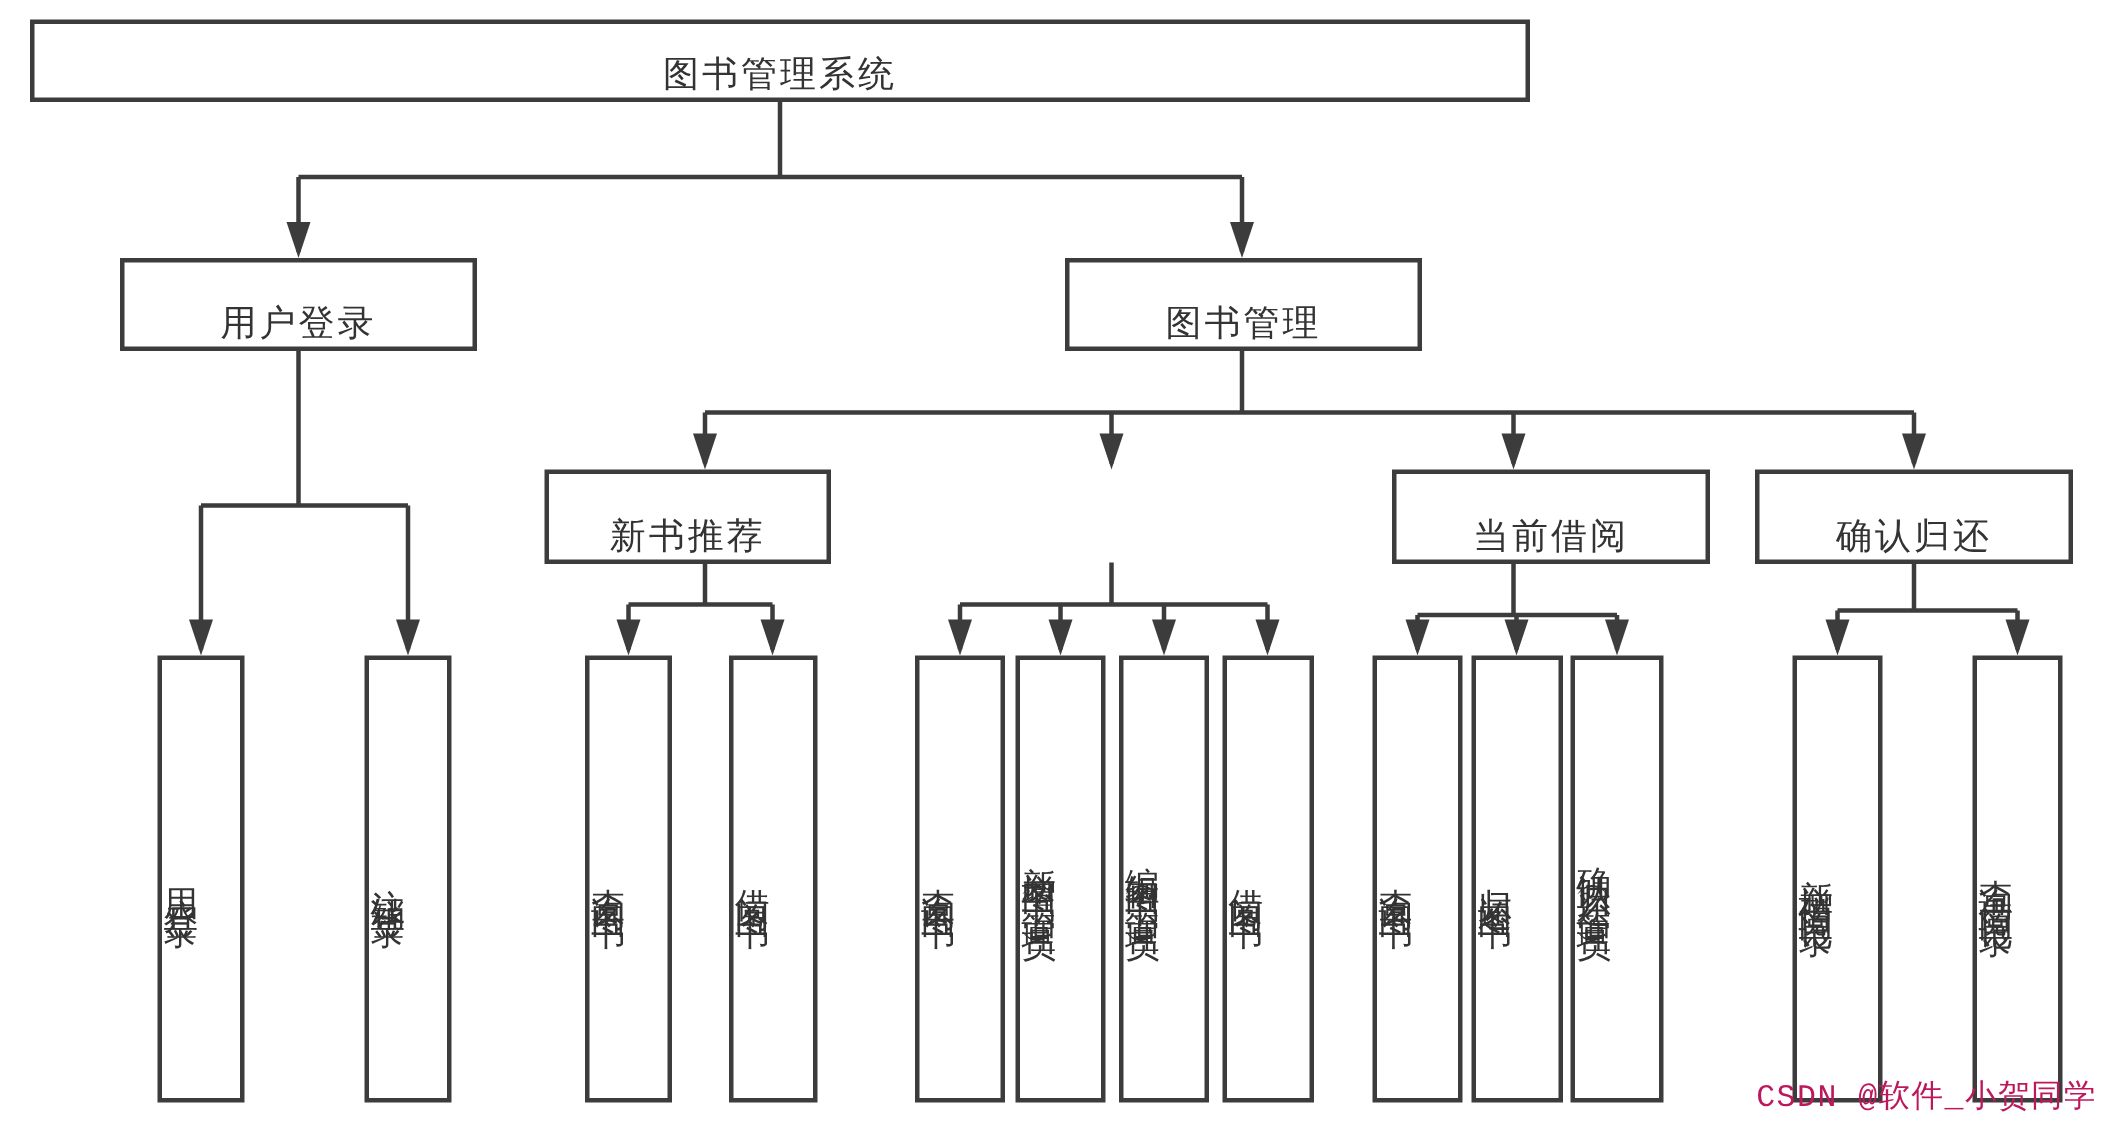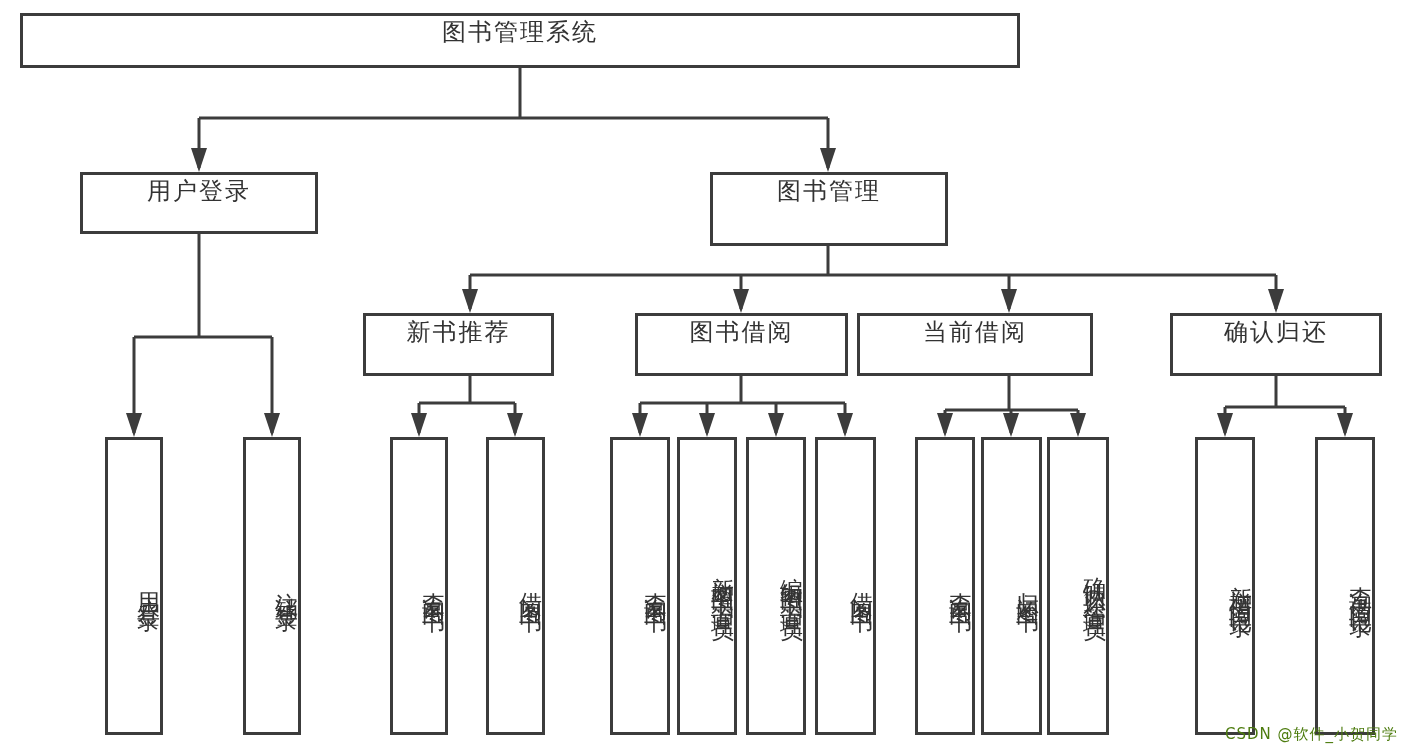--- a/index.html
+++ b/index.html
@@ -20,21 +20,21 @@
     left: 0; top: 0;
     width: 1405px; height: 747px;
   }
   .node {
     position: absolute;
     box-sizing: border-box;
     border: 3px solid #3c3c3c;
     background: #ffffff;
     color: #333333;
     display: flex;
-    align-items: flex-start;
+    align-items: flex-end;
     justify-content: center;
   }
   .node.h span {
     font-size: 24px;
     letter-spacing: 2px;
     color: #333333;
     white-space: nowrap;
   }
   .node.v {
     writing-mode: vertical-rl;
@@ -44,25 +44,26 @@
     font-size: 23px;
     line-height: 1;
     letter-spacing: 6px;
     color: #333333;
     white-space: nowrap;
   }
   .watermark {
     position: absolute;
     right: 7px;
     bottom: 3px;
-    font-size: 15px;
-    color: #4d7c0f;
+    font-size: 21px;
+    color: #be185d;
     letter-spacing: 1px;
     white-space: nowrap;
     z-index: 5;
+    font-family: Liberation Mono, monospace;
   }
 </style>
 </head>
 <body>
 
 <div class="canvas">
 
   <svg class="connectors" viewBox="0 0 1405 747" xmlns="http://www.w3.org/2000/svg">
     <g stroke="#3c3c3c" stroke-width="3" fill="none">
 
@@ -110,31 +111,28 @@
     </g>
   </svg>
 
   <div class="node h" style="left:20px;top:13px;width:1000px;height:55px">
     <span>图书管理系统</span>
   </div>
 
   <div class="node h" style="left:80px;top:172px;width:238px;height:62px">
     <span>用户登录</span>
   </div>
-  <div class="node h" style="left:710px;top:172px;width:238px;height:74px">
+  <div class="node h" style="left:710px;top:172px;width:238px;height:62px">
     <span>图书管理</span>
   </div>
 
   <div class="node h" style="left:363px;top:313px;width:191px;height:63px">
     <span>新书推荐</span>
   </div>
-  <div class="node h" style="left:635px;top:313px;width:213px;height:63px">
-    <span>图书借阅</span>
-  </div>
-  <div class="node h" style="left:857px;top:313px;width:236px;height:63px">
+  <div class="node h" style="left:928px;top:313px;width:212px;height:63px">
     <span>当前借阅</span>
   </div>
   <div class="node h" style="left:1170px;top:313px;width:212px;height:63px">
     <span>确认归还</span>
   </div>
 
   <div class="node v" style="left:105px;top:437px;width:58px;height:298px">
     <span>用户登录</span>
   </div>
   <div class="node v" style="left:243px;top:437px;width:58px;height:298px">

